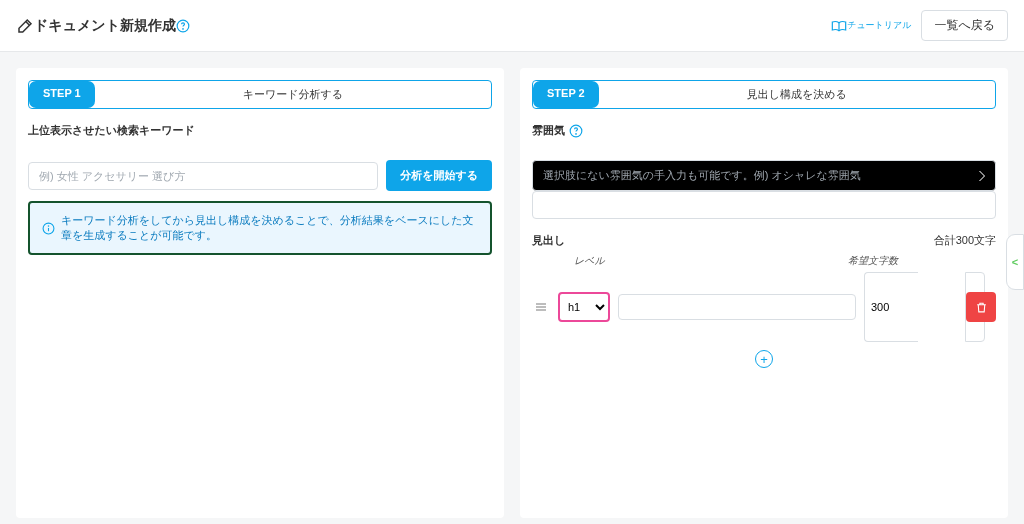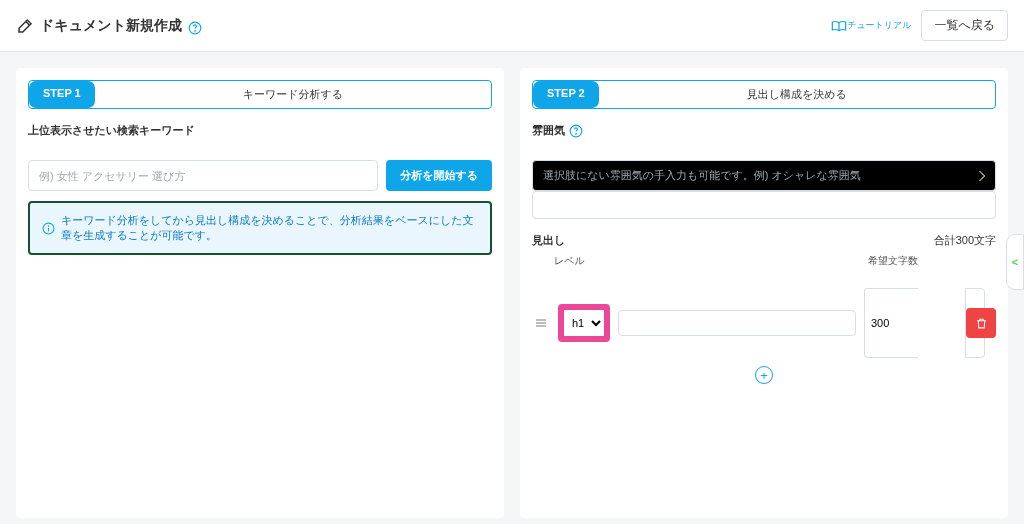--- a/index.html
+++ b/index.html
@@ -13,21 +13,21 @@
   overflow: hidden;
 }
 .header {
   display: flex;
   align-items: center;
   justify-content: space-between;
   background: #fff;
   padding: 10px 16px;
   border-bottom: 1px solid #e6e8ea;
 }
-.header-left { display: flex; align-items: flex-end; gap: 6px; }
+.header-left { display: flex; align-items: center; }
 .header-title { font-size: 14px; font-weight: 600; }
 .edit-icon { width: 18px; height: 18px; }
 .help-icon { width: 14px; height: 14px; }
 .header-right { display: flex; align-items: center; gap: 10px; }
 .tutorial-link { display: flex; flex-direction: row; align-items: center; color: #0ea5e9; font-size: 9px; text-decoration: none; }
 .tutorial-link svg { width: 16px; height: 14px; }
 .back-btn {
   background: #fff;
   border: 1px solid #d9dee3;
   border-radius: 4px;
@@ -72,21 +72,21 @@
   color: #333;
 }
 .label-row {
   display: flex;
   align-items: center;
   gap: 4px;
   margin-bottom: 22px;
   font-size: 11px;
   font-weight: 600;
 }
-.input-row { display: flex; gap: 8px; margin-bottom: 10px; }
+.input-row { display: flex; gap: 8px; margin-bottom: 10px; align-items: center; }
 .text-input {
   flex: 1;
   border: 1px solid #d9dee3;
   border-radius: 4px;
   padding: 7px 10px;
   font-size: 11px;
   color: #333;
 }
 .text-input::placeholder { color: #a0a8b0; }
 .primary-btn {
@@ -134,32 +134,32 @@
   background:
     linear-gradient(45deg, transparent 45%, #888 45%, #888 55%, transparent 55%),
     linear-gradient(-45deg, transparent 45%, #888 45%, #888 55%, transparent 55%);
   background-size: 6px 5px, 6px 5px;
   background-position: 0 0, 0 5px;
   background-repeat: no-repeat;
 }
 .section-label { font-size: 11px; font-weight: 600; margin-top: 12px; margin-bottom: 6px; }
 .headings-row { display: flex; justify-content: space-between; align-items: center; margin-top: 14px; margin-bottom: 6px;}
 .char-count { font-size: 11px; color: #333; }
-.columns-row { display: flex; gap: 4px; margin-bottom: 20px; font-size: 10px; color: #555; }
+.columns-row { display: flex; gap: 24px; margin-bottom: 4px; font-size: 10px; color: #555; font-style: italic; }
 .columns-row .spacer-handle { width: 18px; }
 .columns-row .col-level { width: 52px; }
 .columns-row .col-text { flex: 1; }
 .columns-row .col-chars { width: 94px; }
 .columns-row .col-del { width: 30px; }
 .heading-row { display: flex; gap: 8px; align-items: center; }
 .drag-handle { width: 18px; color: #999; display: flex; align-items: center; justify-content: center; cursor: grab;}
 .drag-handle svg { width: 12px; height: 12px; }
 .level-select {
   width: 52px;
-  border: 6px solid #ec4899;
+  border: 2px solid #ec4899;
   border-radius: 4px;
   padding: 6px 4px;
   font-size: 11px;
   background: #fff;
   cursor: pointer;
 }
 .heading-text {
   flex: 1;
   border: 1px solid #d9dee3;
   border-radius: 4px;

